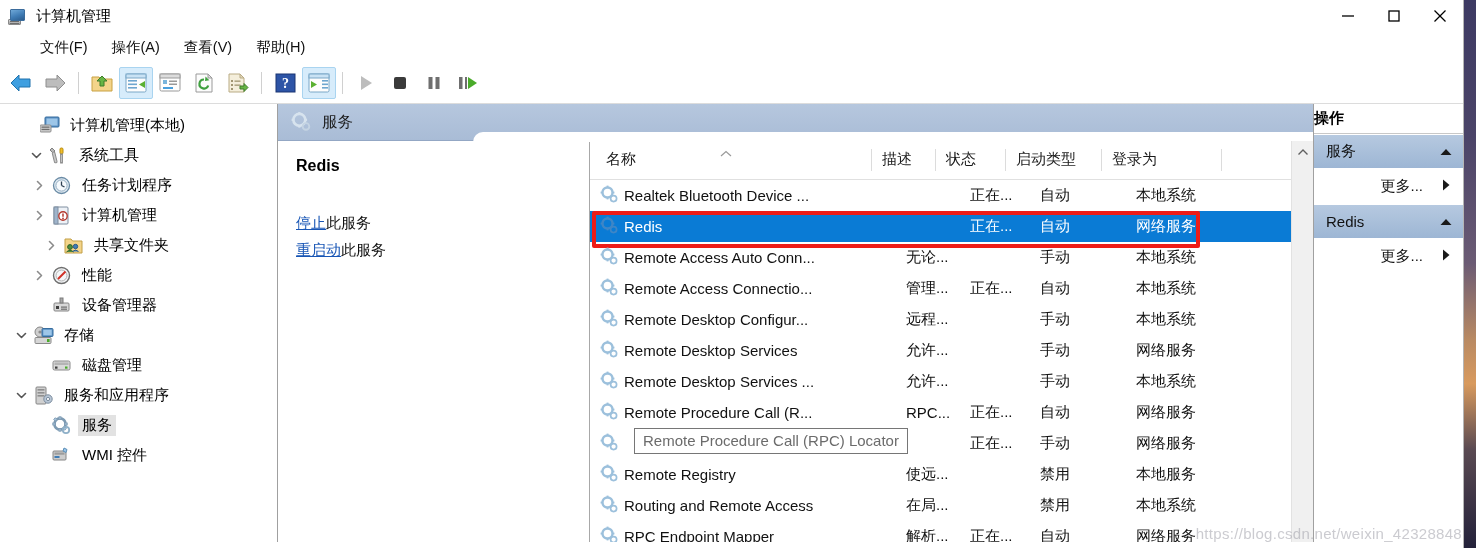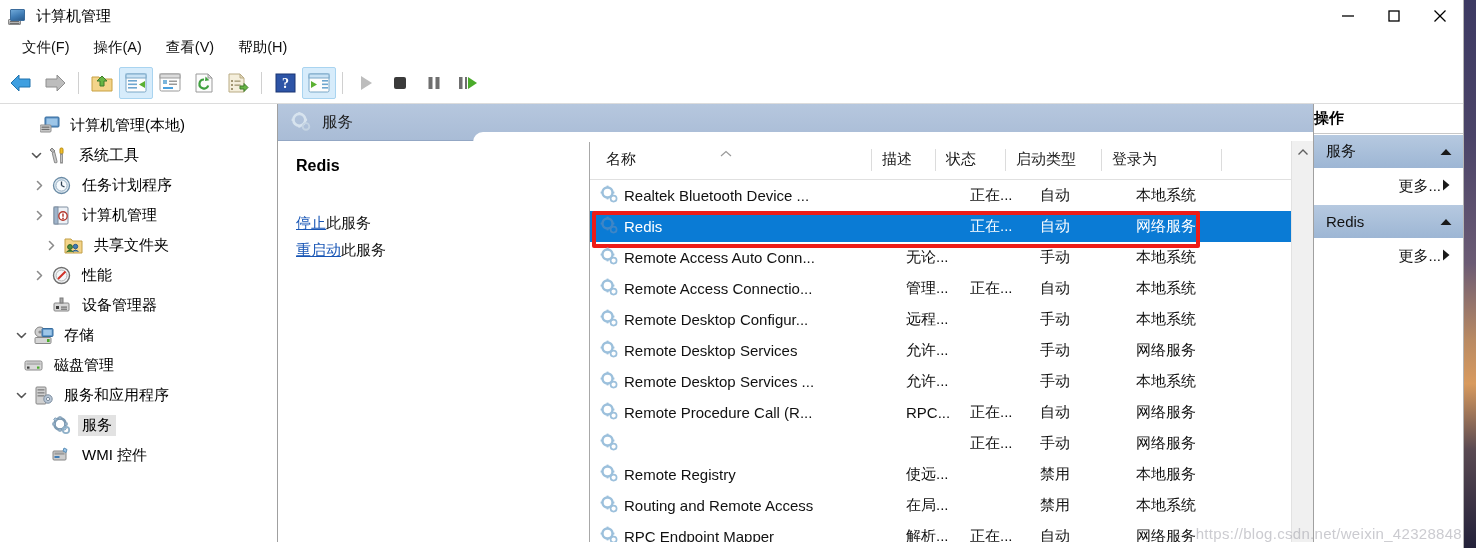--- a/index.html
+++ b/index.html
@@ -49,21 +49,21 @@
   }
   #win-buttons { position: absolute; right: 0; top: 0; display: flex; height: 32px; }
   .win-btn {
     width: 46px; height: 32px; display: flex; align-items: center; justify-content: center;
     background: transparent;
   }
   .win-btn svg { display: block; }
 
   
   #menubar {
-    height: 30px; display: flex; align-items: center; padding-left: 10px;
+    height: 30px; display: flex; align-items: center; padding-left: 28px;
     background: #ffffff; font-size: 14.5px; color: #111;
   }
   .menu-item { padding: 2px 12px; cursor: default; white-space: nowrap; }
 
   
   #toolbar {
     height: 42px; display: flex; align-items: center; padding-left: 4px;
     background: #ffffff; border-bottom: 1px solid #dcdcdc;
   }
   .tb-btn {
@@ -186,21 +186,21 @@
   .act-group-head {
     height: 34px; display: flex; align-items: center; justify-content: space-between;
     padding: 0 10px 0 12px; font-size: 15px; color: #111;
     background: linear-gradient(180deg,#b6c9e0 0%,#9db6d4 100%);
     border-top: 1px solid #ffffff;
   }
   .act-item {
     height: 36px; display: flex; align-items: center; justify-content: space-between;
     padding: 0 12px 0 12px; font-size: 15px; color: #111; background: #fff;
   }
-  .act-item .lbl { margin-left: auto; }
+  .act-item .lbl { margin-left: auto; margin-right: 18px; }
 
   
   #watermark {
     position: absolute; right: 14px; bottom: 6px; font-size: 15px;
     color: rgba(160,160,170,0.55); white-space: nowrap; letter-spacing: .3px;
     pointer-events: none; z-index: 40;
   }
 </style>
 </head>
 <body>
@@ -485,21 +485,21 @@
             <circle cx="6" cy="6" r="1.6" fill="#8e8e8e"></circle>
             <rect x="8" y="2.5" width="11" height="8" rx="1" fill="#5b91c4" stroke="#376d9e"></rect>
             <rect x="9.3" y="3.8" width="8.4" height="5.4" fill="#9dc6e8"></rect>
             <rect x="1" y="11.5" width="16" height="6" rx="1" fill="#d6d6d6" stroke="#8a8a8a"></rect>
             <rect x="13" y="13" width="2.6" height="3" fill="#4aab2a"></rect>
           </svg>
         </div>
         <div class="tree-label">存储</div>
       </div>
 
-      <div class="tree-row" style="">
+      <div class="tree-row" style="padding-left:28px">
         <div class="twisty"></div>
         <div class="tree-ico">
           <svg class="ic" width="19" height="19" viewBox="0 0 19 19">
             <rect x="1" y="5" width="17" height="9" rx="1.5" fill="#d9d9d9" stroke="#8a8a8a"></rect>
             <rect x="2.5" y="6.5" width="14" height="2.5" fill="#b4b4b4"></rect>
             <rect x="3" y="10.5" width="2.5" height="2.2" fill="#3e3e3e"></rect>
             <rect x="13" y="10.5" width="2.5" height="2.2" fill="#4aab2a"></rect>
           </svg>
         </div>
         <div class="tree-label">磁盘管理</div>
@@ -798,20 +798,21 @@
                       </g>
                     <circle cx="13.6" cy="13.6" r="3" fill="none" stroke="#9cc0dc" stroke-width="1.7"></circle>
                   </svg>
                 </div>
                 <div class="cell c-name"></div>
                 <div class="cell c-desc"></div>
                 <div class="cell c-state">正在...</div>
                 <div class="cell c-start">手动</div>
                 <div class="cell c-logon">网络服务</div>
               </div>
+              <div id="rpc-tooltip">Remote Procedure Call (RPC) Locator</div>
             </div>
 
             <div class="srow">
               <div class="gear">
                 <svg width="19" height="19" viewBox="0 0 19 19" style="position:absolute;left:0;top:0">
                   <circle cx="7.5" cy="7.5" r="5" fill="none" stroke="#9cc0dc" stroke-width="2.4"></circle>
                   <g fill="#9cc0dc">
                       <rect x="6.6" y="0.6" width="1.9" height="2.3"></rect>
                       <rect x="6.6" y="12.1" width="1.9" height="2.3"></rect>
                       <rect x="0.6" y="6.6" width="2.3" height="1.9"></rect>

